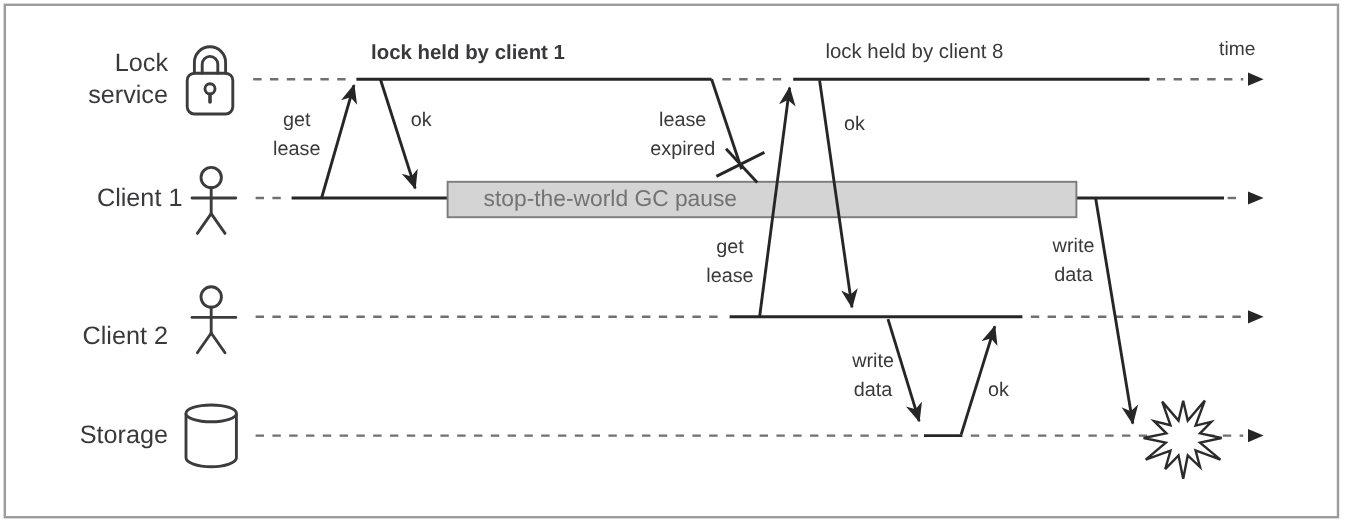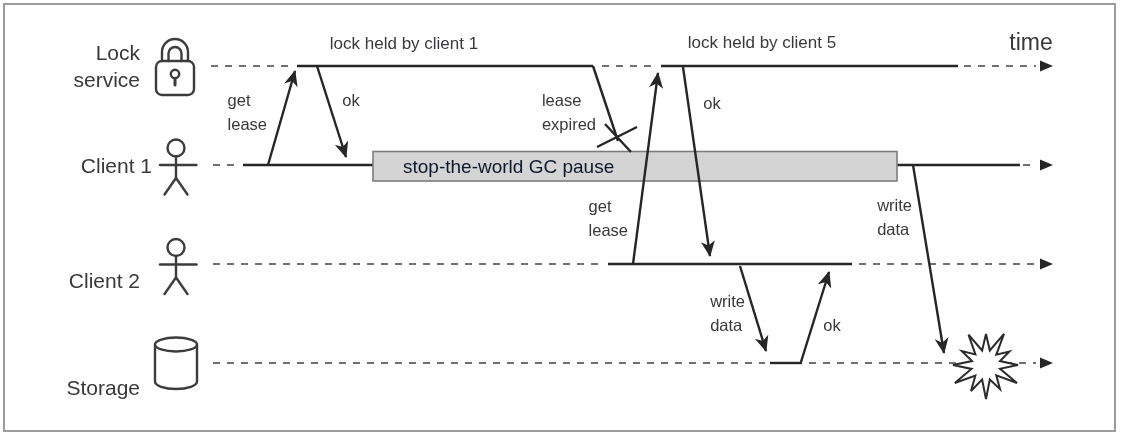--- a/index.html
+++ b/index.html
@@ -4,24 +4,24 @@
 <style>
   html,body{margin:0;padding:0;background:#ffffff;}
   #stage{position:relative;width:1120px;height:436px;background:#ffffff;overflow:hidden;
          font-family:"Liberation Sans","DejaVu Sans",sans-serif;}
   #frame{position:absolute;left:3px;top:3px;right:4px;bottom:4px;border:2px solid #9c9c9e;pointer-events:none;}
   svg{position:absolute;left:0;top:0;}
   .lbl{position:absolute;color:#39393b;white-space:pre-line;}
   .lane-label{font-size:21px;line-height:27px;text-align:right;transform:translate(-100%,-50%);}
   .arrow-label{font-size:16.5px;line-height:24px;}
   .ctr{transform:translate(-50%,-50%);text-align:left;}
-  .ral{transform:translate(-100%,-50%);text-align:left;}
+  .ral{transform:translate(-100%,-50%);text-align:center;}
   .seg-label{font-size:17px;transform:translate(-50%,-50%);text-align:center;}
-  .time-label{font-size:23px;transform:translate(-50%,-50%);}
-  .gc-label{font-size:19px;transform:translate(0,-52%);color:#0f172a;}
+  .time-label{font-size:16px;transform:translate(-50%,-50%);}
+  .gc-label{font-size:19px;transform:translate(0,-52%);color:#737373;}
   .solid{stroke:#262626;stroke-width:2.4;fill:none;}
   .dash{stroke:#707070;stroke-width:2;fill:none;stroke-dasharray:7 7;}
   .icon{stroke:#3c3c3e;stroke-width:2.4;fill:none;stroke-linecap:round;stroke-linejoin:round;}
   .endtri{fill:#262626;stroke:none;}
 </style>
 </head>
 <body>
 
 <div id="stage">
 
@@ -108,24 +108,24 @@
     <g class="icon">
       <path d="M155,345 V381.5 A21,7.5 0 0 0 197,381.5 V345"></path>
       <ellipse cx="176" cy="344.5" rx="21" ry="7" fill="#ffffff"></ellipse>
     </g>
   </svg>
 
   <div class="lbl lane-label" style="left:140px;top:66px;">Lock
 service</div>
   <div class="lbl lane-label" style="left:140px;top:165px;margin-left:12px;">Client 1</div>
   <div class="lbl lane-label" style="left:140px;top:280px;">Client 2</div>
-  <div class="lbl lane-label" style="left:140px;top:363px;margin-top:24px;">Storage</div>
+  <div class="lbl lane-label" style="left:140px;top:363px;">Storage</div>
 
-  <div class="lbl seg-label" style="left:404px;top:44px;">lock held by client 1</div>
-  <div class="lbl seg-label" style="left:762px;top:43px;">lock held by client 5</div>
+  <div class="lbl seg-label" style="left:390px;top:44px;font-weight:bold;">lock held by client 1</div>
+  <div class="lbl seg-label" style="left:762px;top:43px;">lock held by client 8</div>
   <div class="lbl time-label" style="left:1031px;top:42px;">time</div>
 
   <div class="lbl gc-label" style="left:403px;top:166.5px;">stop-the-world GC pause</div>
 
   <div class="lbl arrow-label ral" style="left:267px;top:112px;">get
 lease</div>
   <div class="lbl arrow-label ctr" style="left:351px;top:100px;">ok</div>
   <div class="lbl arrow-label ral" style="left:596px;top:112px;">lease
 expired</div>
   <div class="lbl arrow-label ctr" style="left:712px;top:103px;">ok</div>

